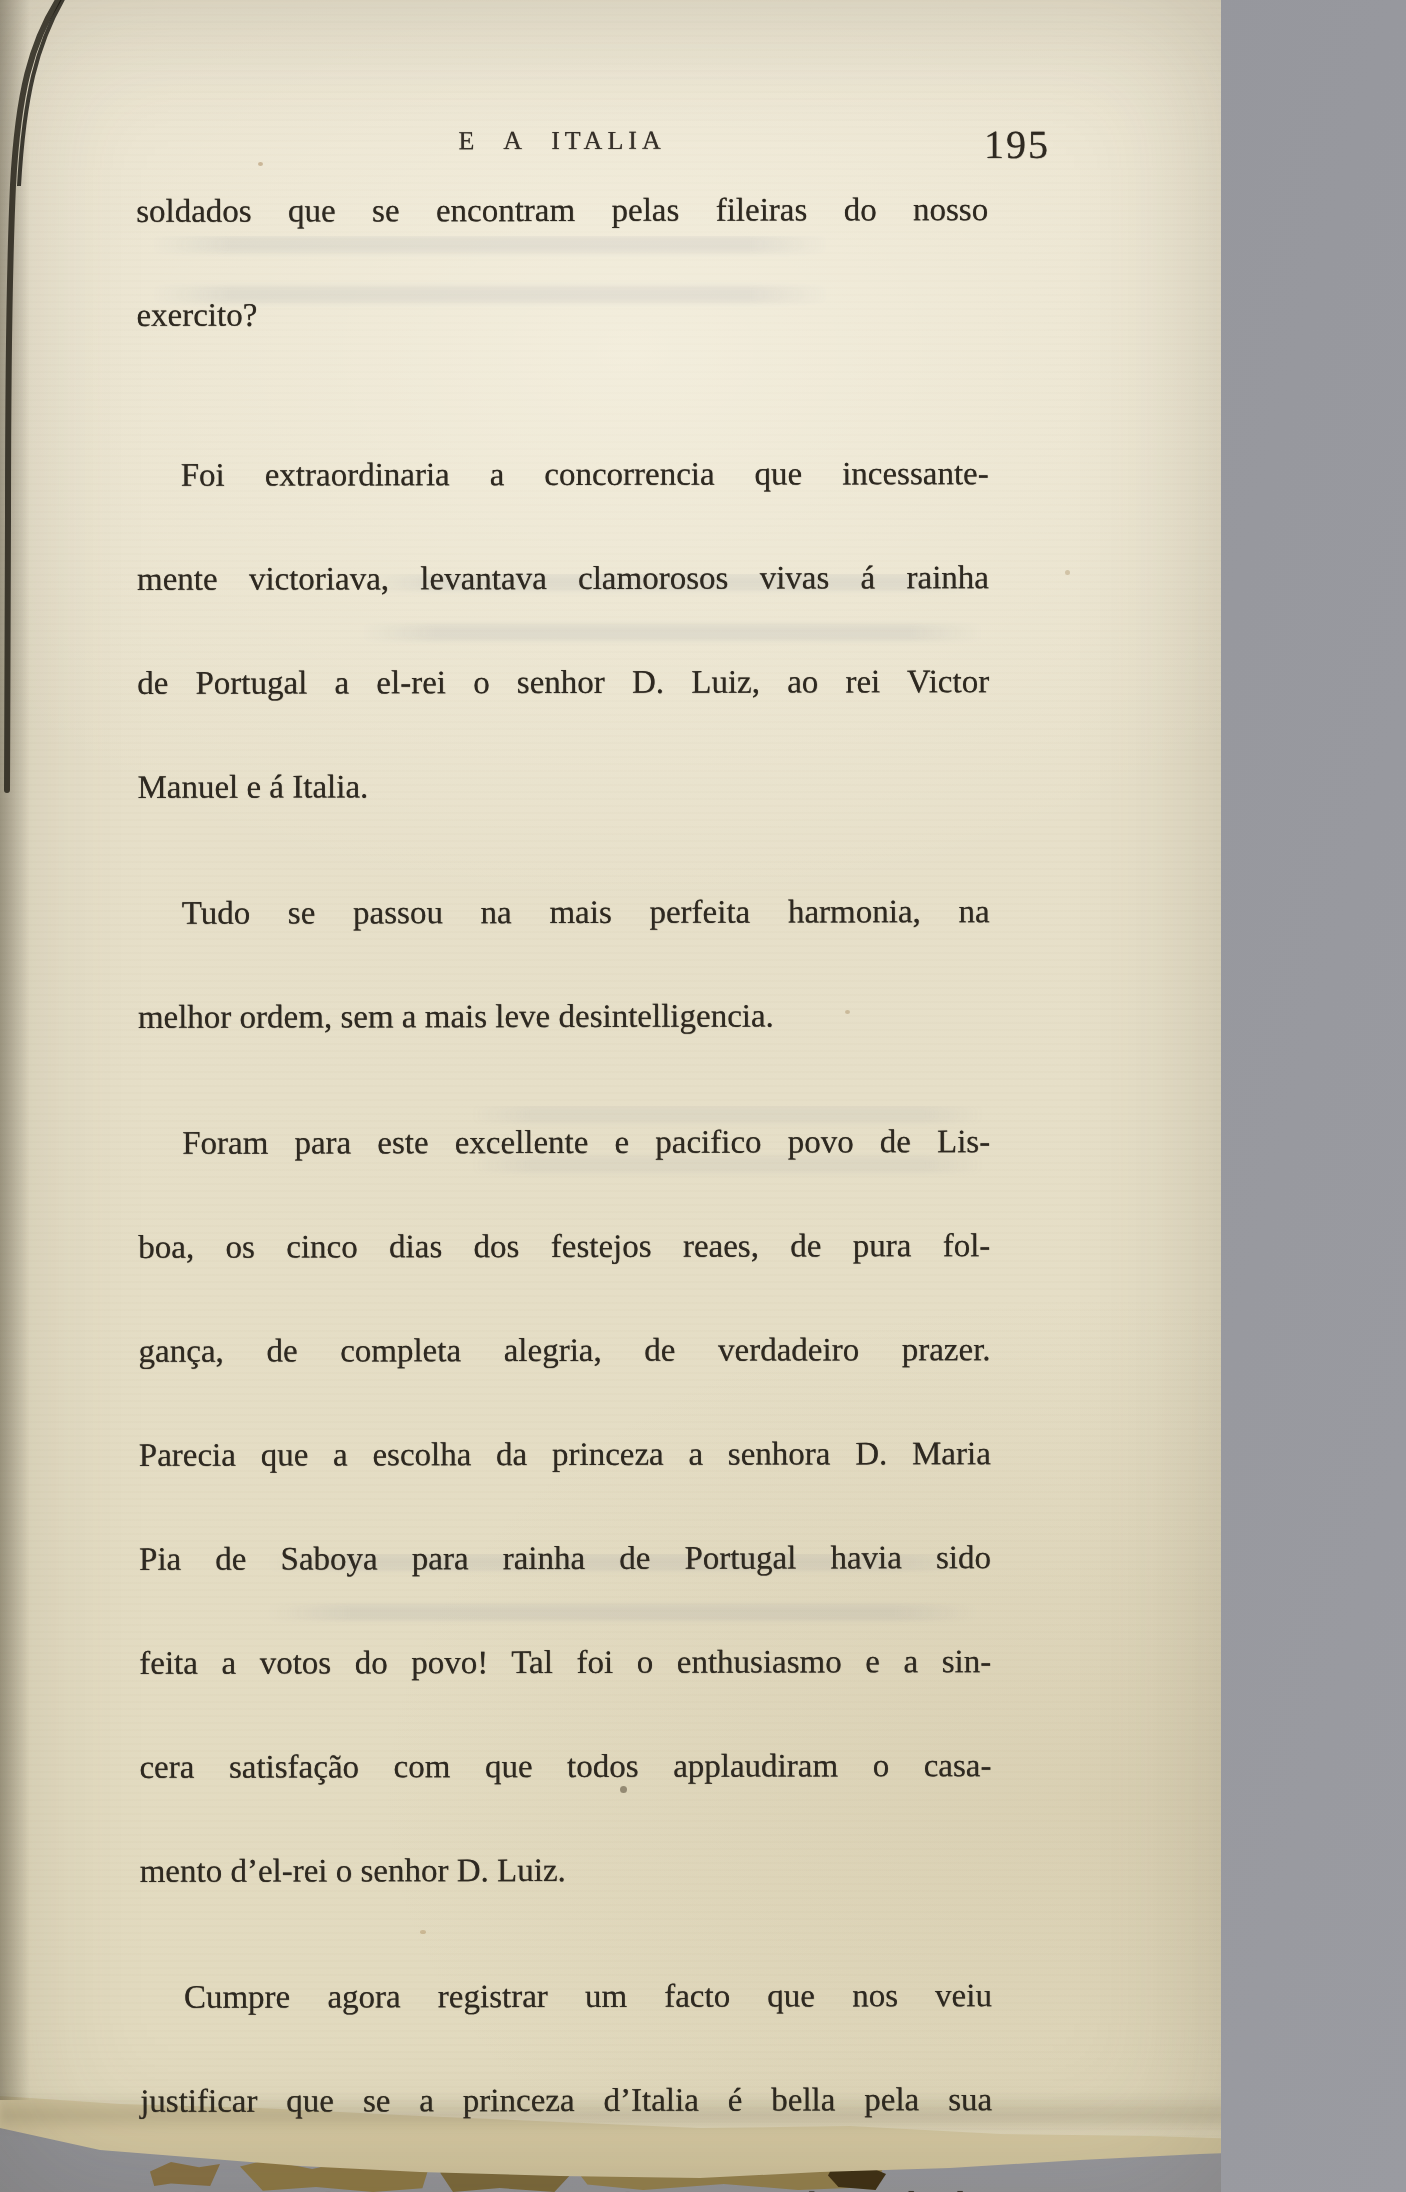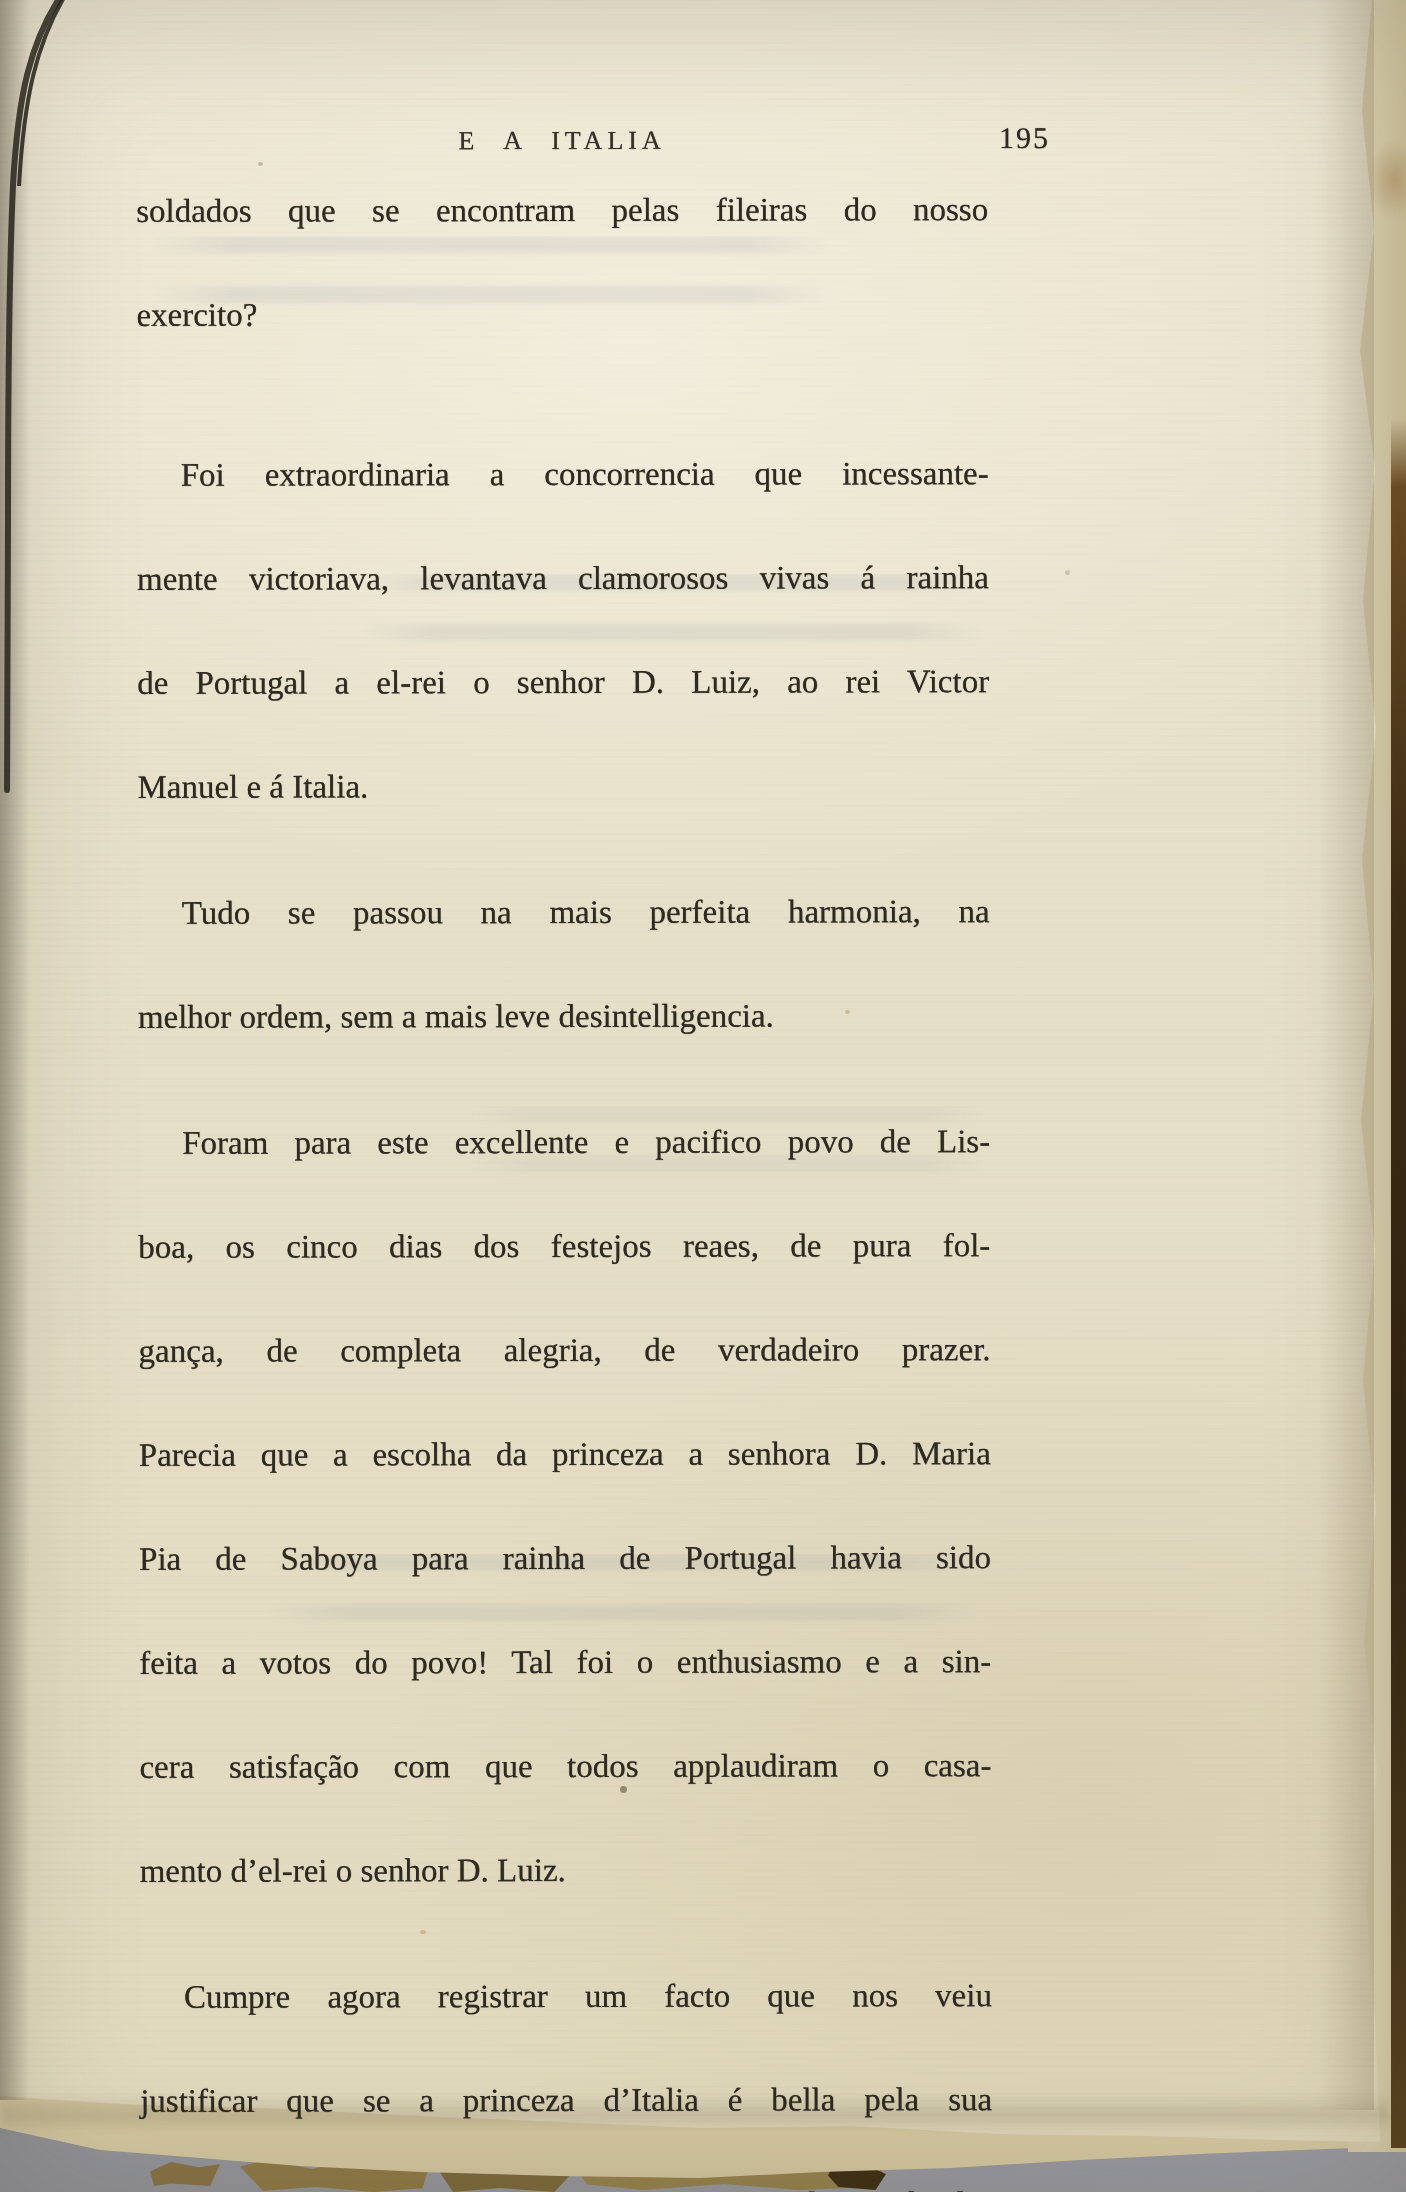--- a/index.html
+++ b/index.html
@@ -1,21 +1,21 @@
 <!DOCTYPE html>
 <html><head>
 <meta charset="utf-8">
 <style>
   html,body{margin:0;padding:0;}
   body{
     width:1406px;height:2192px;overflow:hidden;
     background:linear-gradient(105deg,#8b8c92 0%,#94959b 40%,#9a9ba1 100%);
     font-family:"Liberation Serif","DejaVu Serif",serif;
   }
-  #scan{position:relative;width:1406px;height:2192px;overflow:hidden;}
+  #scan{position:relative;width:1221px;height:2192px;overflow:hidden;}
 
   
   .underpage{
     position:absolute;left:0;top:0;width:1406px;height:2192px;
     background:linear-gradient(to bottom,#dfd5b6 0%,#dcd1b0 80%,#d3c69f 100%);
     clip-path:polygon(0 0,1406px 0,1406px 2146px,1300px 2150px,1200px 2154px,1080px 2160px,950px 2168px,820px 2172px,700px 2178px,560px 2176px,420px 2172px,300px 2166px,200px 2158px,100px 2150px,0 2128px);
   }
   .chunk{position:absolute;filter:blur(.4px);}
   .chunk.c1{left:240px;top:2160px;width:190px;height:32px;background:#8f7a46;
     clip-path:polygon(0 20%,14% 0,38% 28%,55% 6%,78% 30%,100% 12%,96% 88%,70% 100%,40% 84%,12% 96%);}
@@ -104,21 +104,21 @@
     position:absolute;left:136px;top:126px;width:852px;
     color:#2e2921;transform:rotate(-0.12deg);transform-origin:50% 0;
     text-shadow:0 0 0.7px rgba(43,38,28,.6),0.4px 0.4px 0 rgba(43,38,28,.22);
   }
   .runhead{position:relative;height:44px;margin-bottom:14px;}
   .runhead .title{
     position:absolute;left:0;right:0;text-align:center;
     font-size:26px;letter-spacing:5px;word-spacing:14px;color:#36302a;
   }
   .runhead .pnum{
-    position:absolute;right:-62px;top:-4px;font-size:30px;letter-spacing:2px;color:#2f2a22;margin-left:24px;
+    position:absolute;right:-62px;top:-4px;font-size:40px;letter-spacing:2px;color:#2f2a22;margin-left:24px;
   }
   .bodytext{font-size:33px;line-height:52px;}
   .para{margin:0 0 74px 0;}
   .para.gap-lg{margin-bottom:108px;}
   .para:last-child{margin-bottom:0;}
   .para.indent .line:first-child{text-indent:44px;}
   .line{text-align:justify;}
   .line::after{content:"";display:inline-block;width:100%;height:0;}
   .line.noj{text-align:left;}
   .line.noj::after{content:none;}

